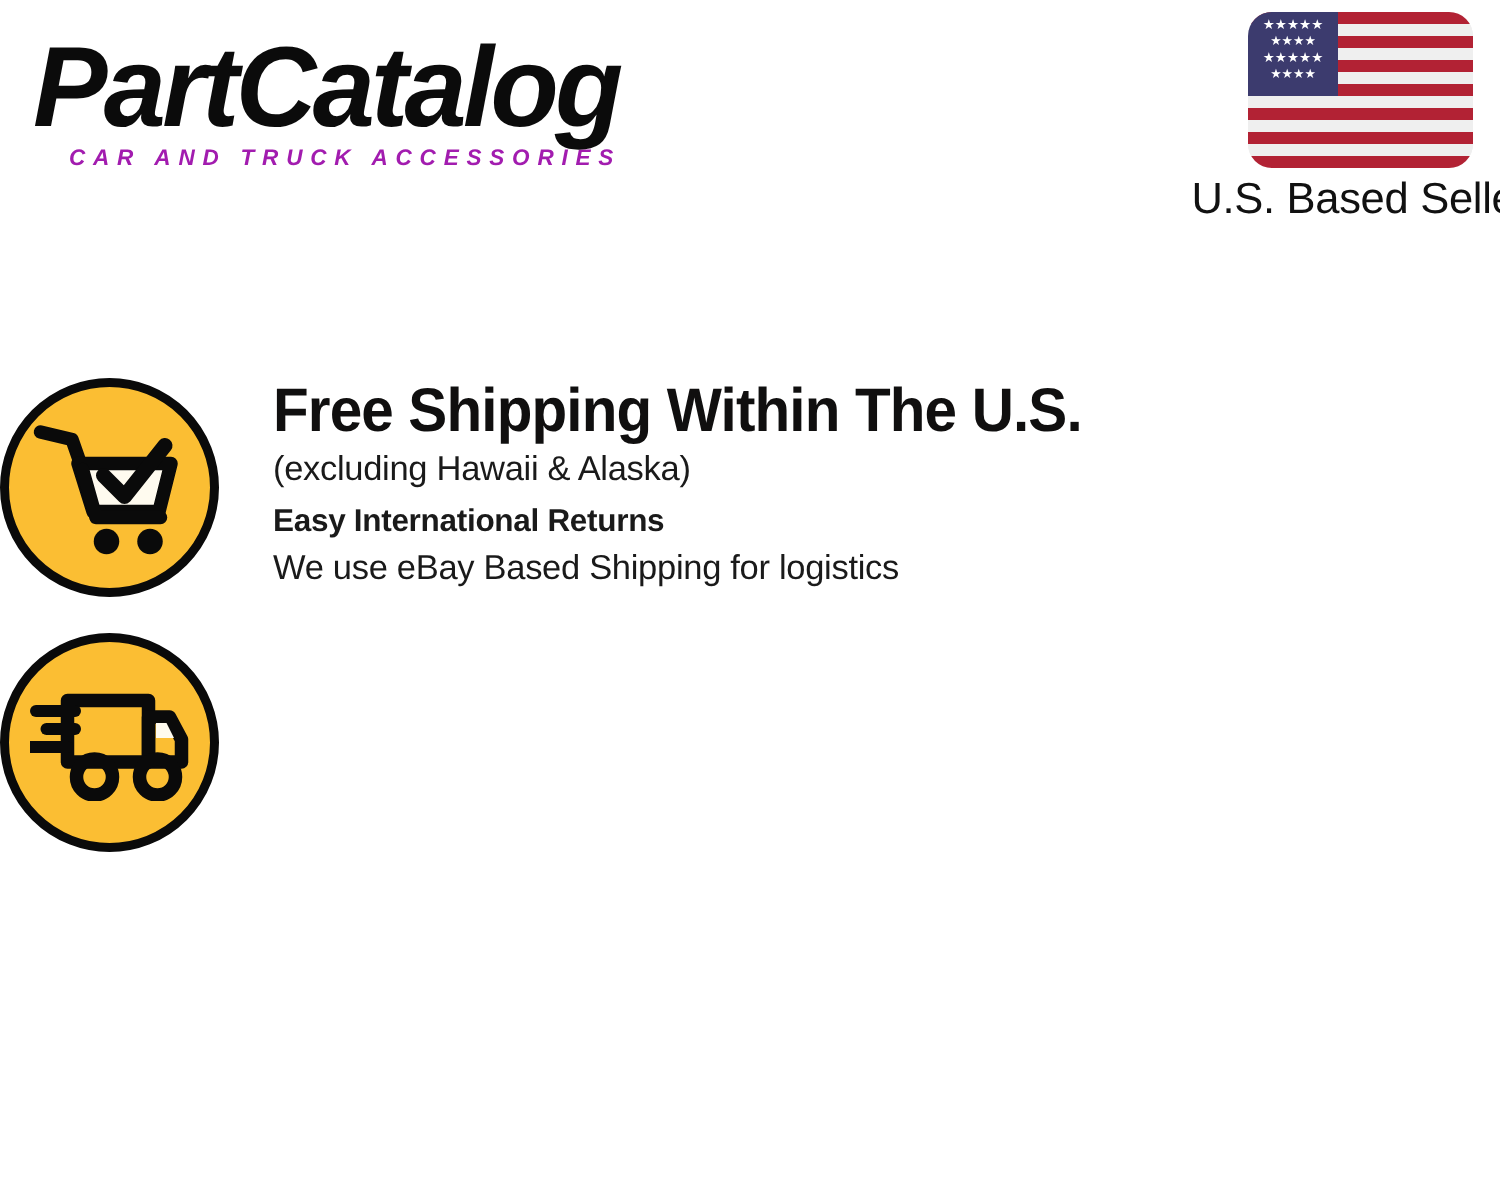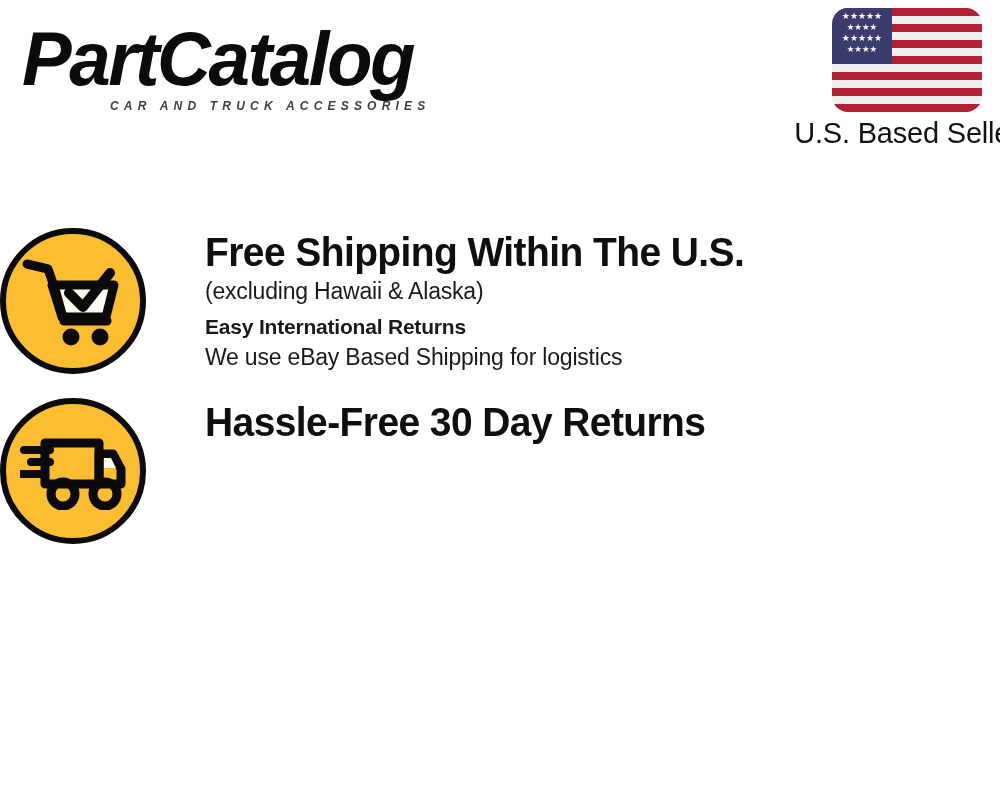--- a/index.html
+++ b/index.html
@@ -41,28 +41,28 @@
     line-height: 76px;
     letter-spacing: -2.5px;
     color: #0b0b0b;
     transform: scaleX(0.98);
     transform-origin: left center;
     white-space: nowrap;
   }
   .brand-tagline {
     display: block;
     margin-top: 1px;
-    margin-left: 88px;
+    margin-left: 24px;
     font-family: "Liberation Sans", sans-serif;
     font-weight: 700;
     font-style: italic;
-    font-size: 12px;
+    font-size: 15px;
     line-height: 16px;
     letter-spacing: 5.2px;
-    color: #404040;
+    color: #a21caf;
     white-space: nowrap;
   }
 
   .us-badge {
     position: absolute;
     right: 14px;
     top: 8px;
     width: 158px;
     display: flex;
     flex-direction: column;
@@ -127,23 +127,22 @@
   
   .features {
     position: absolute;
     left: 0;
     top: 228px;
     width: 1000px;
   }
   .feature-row {
     position: relative;
     display: flex;
-    align-items: flex-start;
+    align-items: flex-end;
     height: 170px;
-    gap: 23px;
   }
   .feature-icon {
     flex: 0 0 auto;
     width: 146px;
     display: flex;
     justify-content: center;
     align-items: center;
   }
   .icon-circle {
     width: 146px;
@@ -259,20 +258,17 @@
             <path d="M79 22 L93 22 L101 37 L101 52 L79 52 Z" fill="none" stroke="#0a0a0a" stroke-width="9" stroke-linejoin="round"></path>
             <path d="M84 26 L91 26 L96 36 L84 36 Z" fill="#FFFBEF" stroke="none"></path>
             <line x1="4" y1="18" x2="30" y2="18" stroke="#0a0a0a" stroke-width="8" stroke-linecap="round"></line>
             <line x1="11" y1="30" x2="30" y2="30" stroke="#0a0a0a" stroke-width="8" stroke-linecap="round"></line>
             <line x1="0" y1="42" x2="25" y2="42" stroke="#0a0a0a" stroke-width="8" stroke-linecap="round"></line>
             <circle cx="43" cy="62" r="12" fill="none" stroke="#0a0a0a" stroke-width="9"></circle>
             <circle cx="85" cy="62" r="12" fill="none" stroke="#0a0a0a" stroke-width="9"></circle>
           </svg>
         </span>
       </div>
-      <div class="feature-text">
-        <div class="feat-title">Hassle-Free 30 Day Returns</div>
-      </div>
     </div>
 
 
   </div>
 </div>
 
 </body></html>

